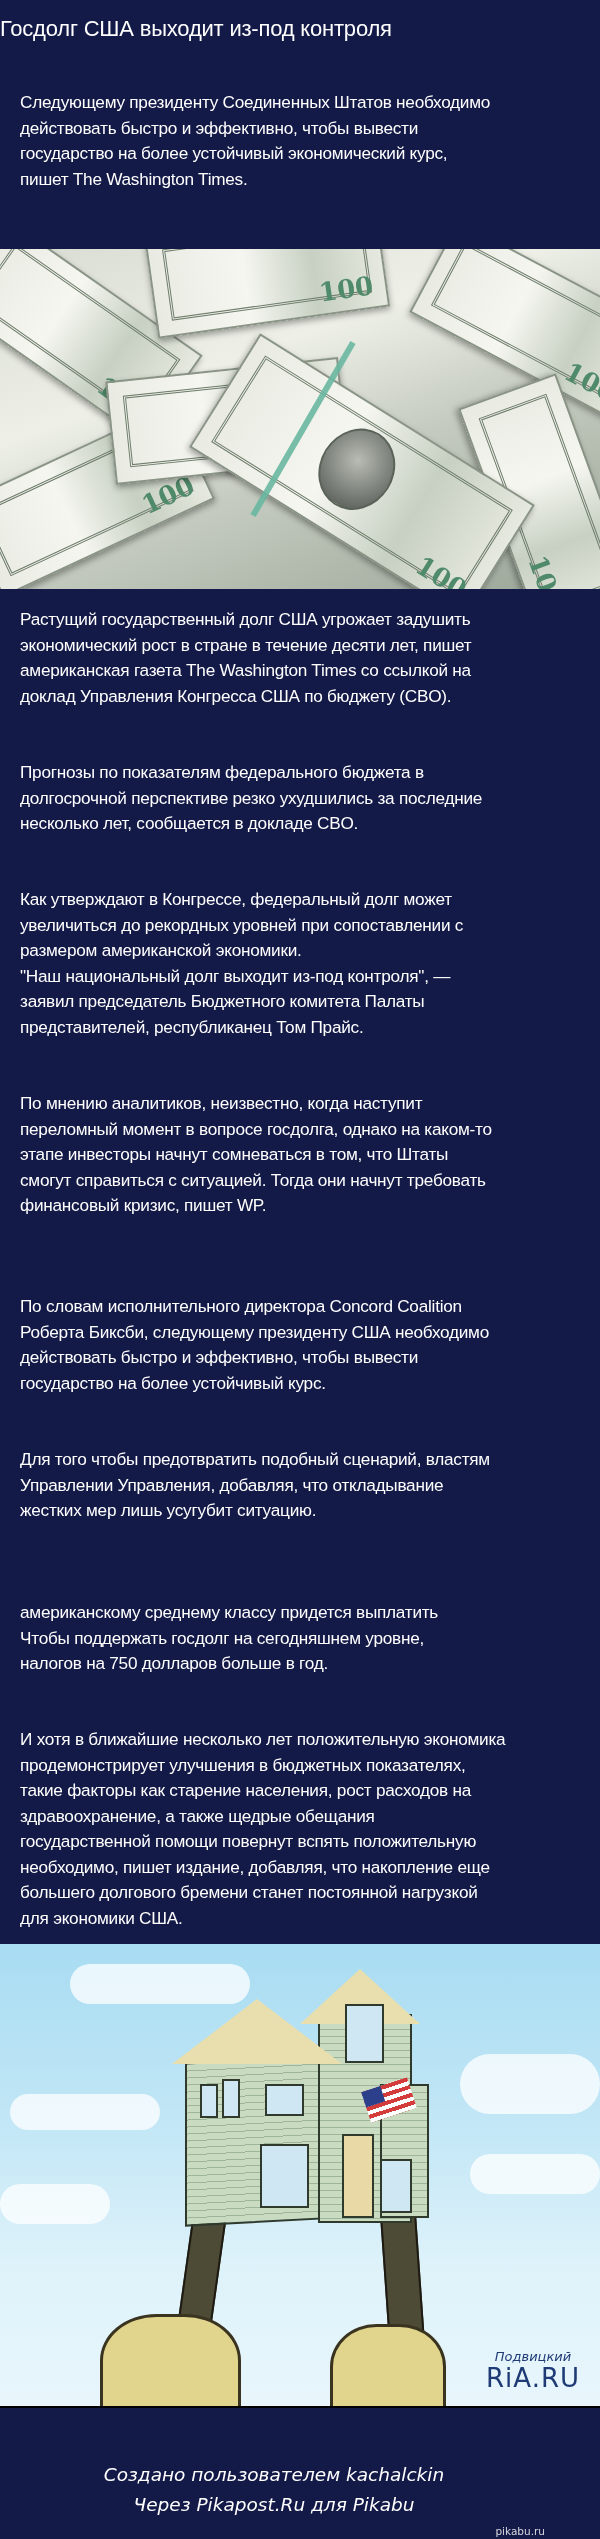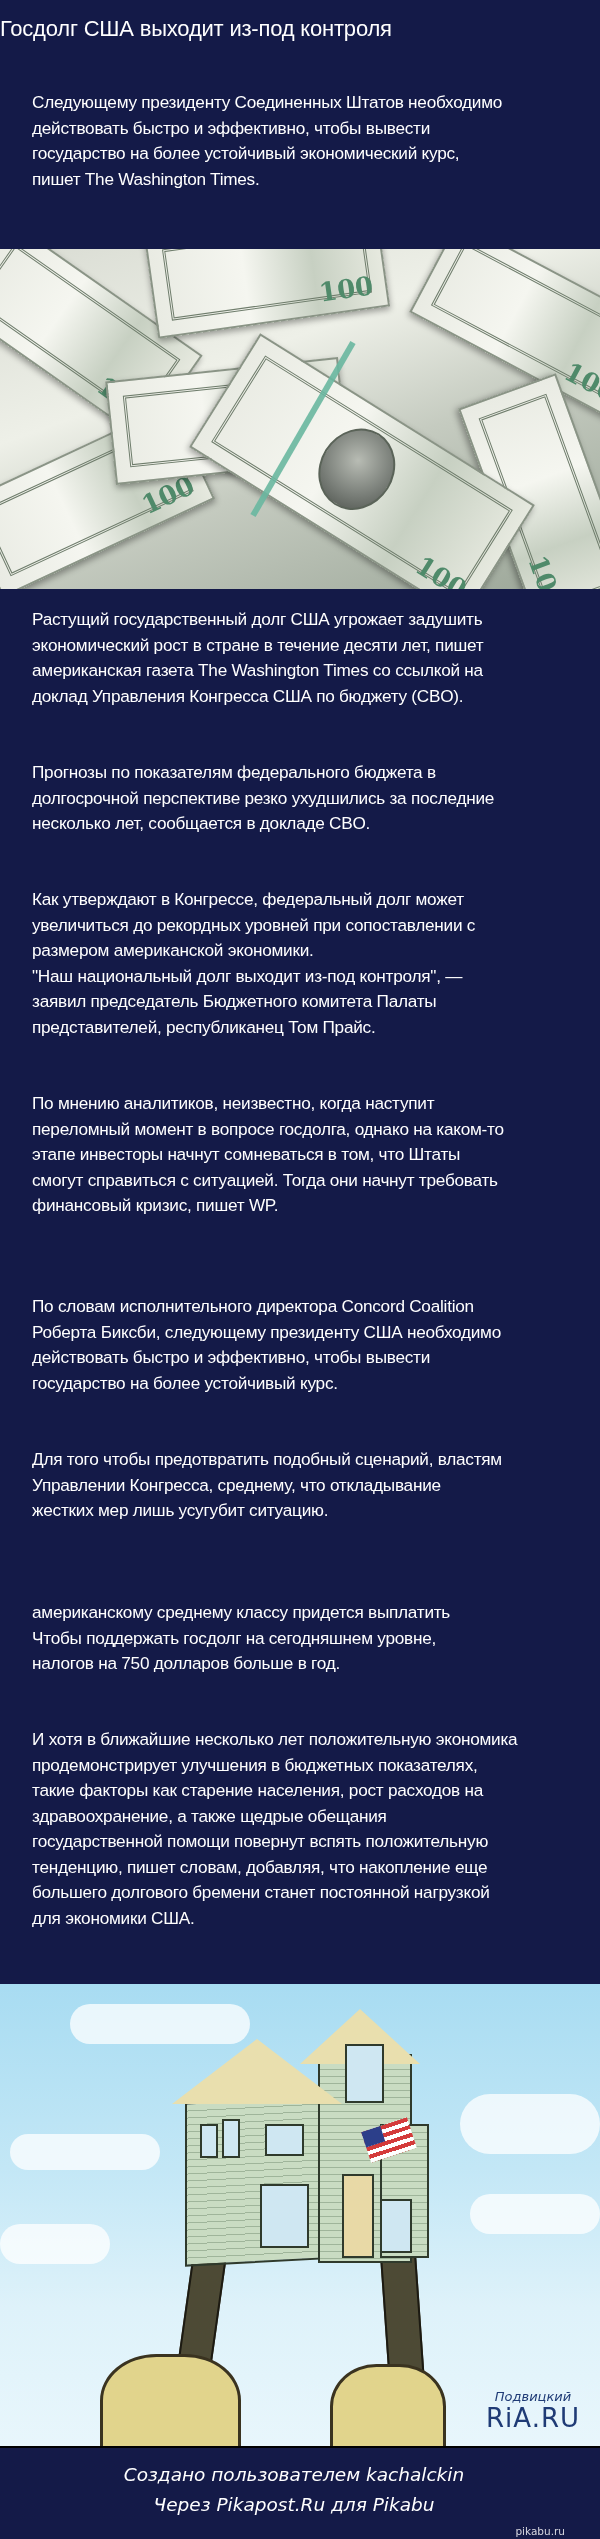--- a/index.html
+++ b/index.html
@@ -22,21 +22,21 @@
   }
   .para {
     position: absolute;
     left: 20px;
     width: 570px;
     font-size: 17.2px;
     line-height: 25.5px;
     letter-spacing: -0.25px;
     margin: 0;
   }
-  .para span { display: block; white-space: nowrap; margin-left: 12px; }
+  .para span { display: block; white-space: nowrap; }
 
   
   .money {
     position: absolute;
     left: 0; top: 249px; width: 600px; height: 340px;
     overflow: hidden;
     background: linear-gradient(160deg, #d9dcd3 0%, #eef0e8 35%, #c5cbc0 60%, #9aa597 100%);
   }
   .bill {
     position: absolute;
@@ -71,21 +71,21 @@
   .band {
     position: absolute;
     width: 6px; height: 200px;
     background: #69b7a0;
     opacity: 0.9;
   }
 
   
   .cartoon {
     position: absolute;
-    left: 0; top: 1984px; width: 600px; height: 462px;
+    left: 0; top: 1944px; width: 600px; height: 462px;
     overflow: hidden;
     background: linear-gradient(180deg, #a8dcf2 0%, #c3e7f6 40%, #def2fa 70%, #e8f6fc 100%);
     border-bottom: 2px solid #000;
   }
   .cloud {
     position: absolute;
     background: #ffffff;
     border-radius: 50px;
     opacity: 0.75;
   }
@@ -139,21 +139,20 @@
   }
   .sig .author { font-size: 13px; font-style: italic; display: block; }
   .sig .brand { font-size: 26px; letter-spacing: 1px; display: block; line-height: 28px; }
 
   
   .footer {
     position: absolute;
     left: 0; top: 2448px; width: 548px; height: 91px;
     background: #141a48;
     text-align: center;
-    padding-left: 20px;
   }
   .footer .line {
     display: block;
     font-family: "DejaVu Sans", sans-serif;
     font-style: italic;
     font-size: 18.5px;
     line-height: 30px;
     color: #ffffff;
   }
   .footer .line1 { margin-top: 12px; }
@@ -222,37 +221,37 @@
 
 <p class="para" style="top:1294px;">
   <span>По словам исполнительного директора Concord Coalition</span>
   <span>Роберта Биксби, следующему президенту США необходимо</span>
   <span>действовать быстро и эффективно, чтобы вывести</span>
   <span>государство на более устойчивый курс.</span>
 </p>
 
 <p class="para" style="top:1447px;">
   <span>Для того чтобы предотвратить подобный сценарий, властям</span>
-  <span>Управлении Конгресса, среднему, что откладывание</span>
+  <span>Управлении Управления, добавляя, что откладывание</span>
   <span>жестких мер лишь усугубит ситуацию.</span>
 </p>
 
 <p class="para" style="top:1600px;">
   <span>американскому среднему классу придется выплатить</span>
   <span>Чтобы поддержать госдолг на сегодняшнем уровне,</span>
   <span>налогов на 750 долларов больше в год.</span>
 </p>
 
 <p class="para" style="top:1727px;">
   <span>И хотя в ближайшие несколько лет положительную экономика</span>
   <span>продемонстрирует улучшения в бюджетных показателях,</span>
   <span>такие факторы как старение населения, рост расходов на</span>
   <span>здравоохранение, а также щедрые обещания</span>
   <span>государственной помощи повернут вспять положительную</span>
-  <span>тенденцию, пишет словам, добавляя, что накопление еще</span>
+  <span>необходимо, пишет издание, добавляя, что накопление еще</span>
   <span>большего долгового бремени станет постоянной нагрузкой</span>
   <span>для экономики США.</span>
 </p>
 
 <div class="cartoon" title="Карикатура: дом на разрушающемся обрыве «Долг»">
   <div class="cloud" style="left:70px; top:20px; width:180px; height:40px;"></div>
   <div class="cloud" style="left:10px; top:150px; width:150px; height:36px;"></div>
   <div class="cloud" style="left:0px; top:240px; width:110px; height:40px;"></div>
   <div class="cloud" style="left:460px; top:110px; width:140px; height:60px;"></div>
   <div class="cloud" style="left:470px; top:210px; width:130px; height:40px;"></div>

